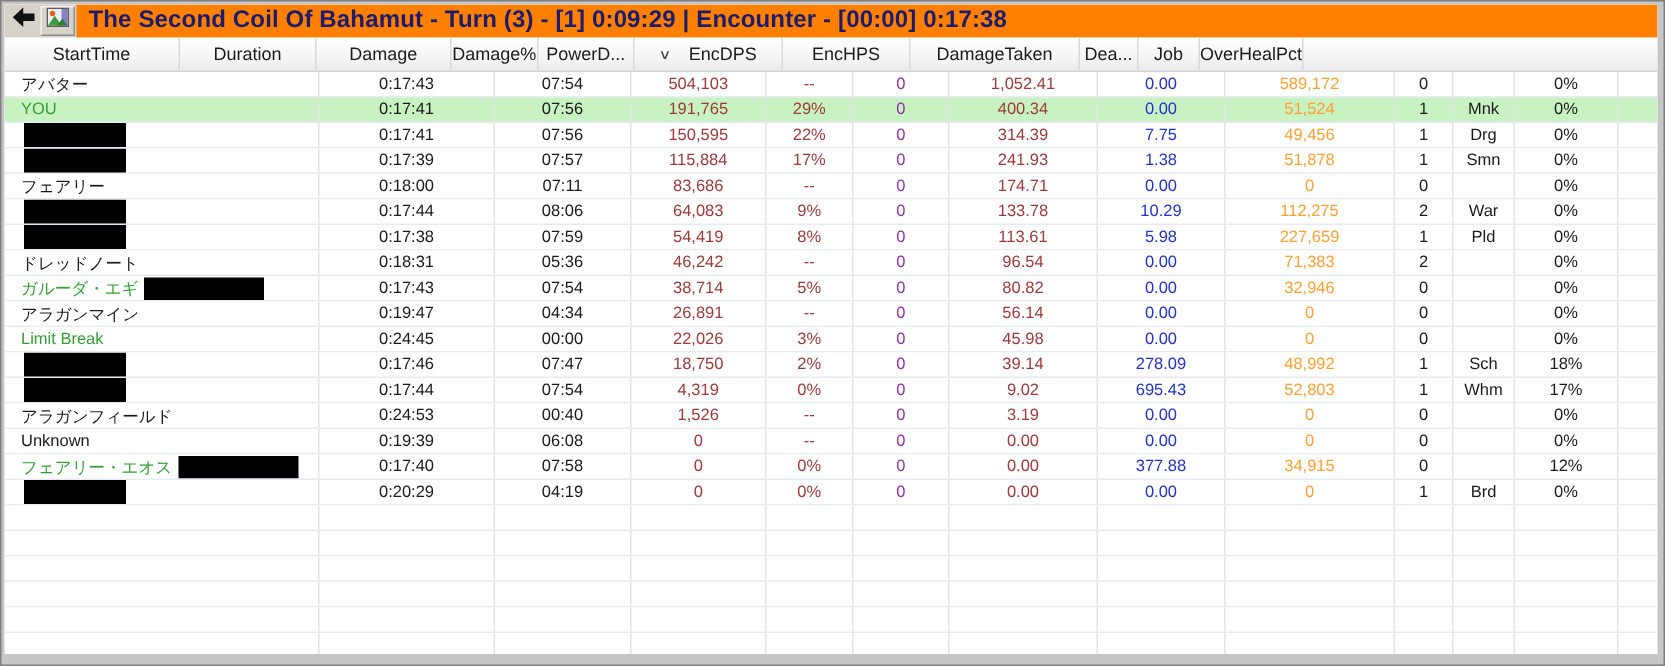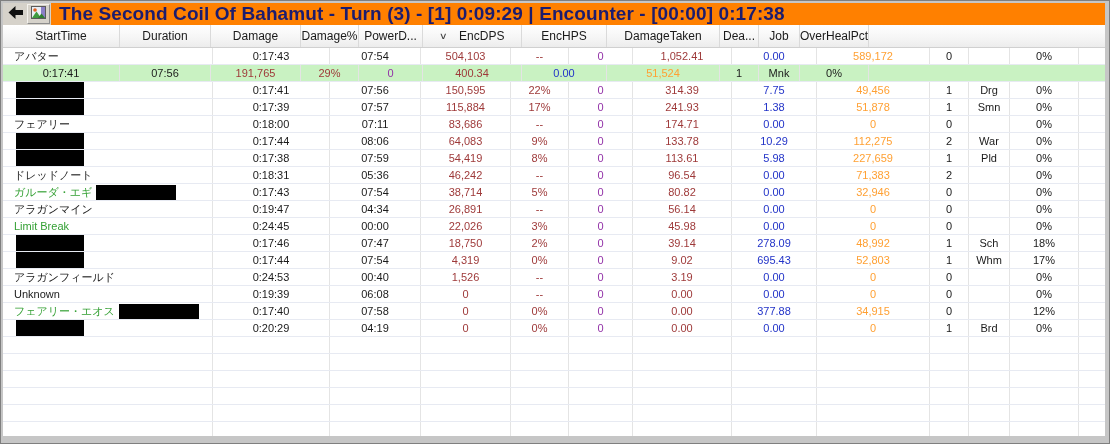--- a/index.html
+++ b/index.html
@@ -8,21 +8,21 @@
     background:#c6c6c6;border:1px solid #7f7f7f;
     padding:2px 4px 7px 2px;overflow:hidden;
   }
   .client{width:100%;height:100%;background:#ffffff;overflow:hidden;display:flex;flex-direction:column;}
   
   .toolbar{height:22px;display:flex;align-items:stretch;background:#d6d2ca;flex:0 0 auto;}
   .back-btn{width:24px;display:flex;align-items:center;justify-content:center;cursor:pointer;}
   .img-btn{width:23px;margin:1px 1px 1px 0;display:flex;align-items:center;justify-content:center;
     background:#d6d2ca;border:1px solid;border-color:#f4f2ee #8c8c8c #8c8c8c #f4f2ee;box-sizing:border-box;cursor:pointer;}
   .titlebar{flex:1;background:#ff8000;display:flex;align-items:center;padding-left:8px;overflow:hidden;}
-  .titlebar span{font-size:19px;font-weight:bold;color:#1c1c6e;white-space:nowrap;letter-spacing:.1px;}
+  .titlebar span{font-size:16px;font-weight:bold;color:#1c1c6e;white-space:nowrap;letter-spacing:.1px;}
   
   .grid{flex:1;display:flex;flex-direction:column;overflow:hidden;font-size:11px;color:#1a1a1a;}
   .hrow{display:flex;height:22px;flex:0 0 auto;
     background:linear-gradient(#ffffff,#f5f5f5 60%,#ececec);border-bottom:1px solid #d0d0d0;}
   .hcell{display:flex;align-items:center;justify-content:center;box-sizing:border-box;
     border-right:1px solid #dadada;font-size:12px;color:#1a1a1a;white-space:nowrap;overflow:hidden;cursor:pointer;}
   .hcell.c-name{justify-content:flex-start;padding-left:11px;}
   .sort{font-size:9px;color:#444;margin-right:13px;transform:scaleX(1.3);}
   .body{flex:1;overflow:hidden;}
   .row{display:flex;height:17px;box-sizing:border-box;border-bottom:1px solid #e7eaf2;background:#ffffff;}
@@ -125,20 +125,23 @@
             <div class="cell c-pwr v-pwr">0</div>
             <div class="cell c-dps v-dps">1,052.41</div>
             <div class="cell c-hps v-hps">0.00</div>
             <div class="cell c-taken v-taken">589,172</div>
             <div class="cell c-d v-d">0</div>
             <div class="cell c-job v-job"></div>
             <div class="cell c-oh v-oh">0%</div>
             <div class="cell c-fill"></div>
           </div>
           <div class="row hl">
+            <div class="cell c-name">
+              <span class="nm-green">YOU</span>
+            </div>
             <div class="cell c-start v-start">0:17:41</div>
             <div class="cell c-dur v-dur">07:56</div>
             <div class="cell c-dmg v-dmg">191,765</div>
             <div class="cell c-pct v-pct">29%</div>
             <div class="cell c-pwr v-pwr">0</div>
             <div class="cell c-dps v-dps">400.34</div>
             <div class="cell c-hps v-hps">0.00</div>
             <div class="cell c-taken v-taken">51,524</div>
             <div class="cell c-d v-d">1</div>
             <div class="cell c-job v-job">Mnk</div>

